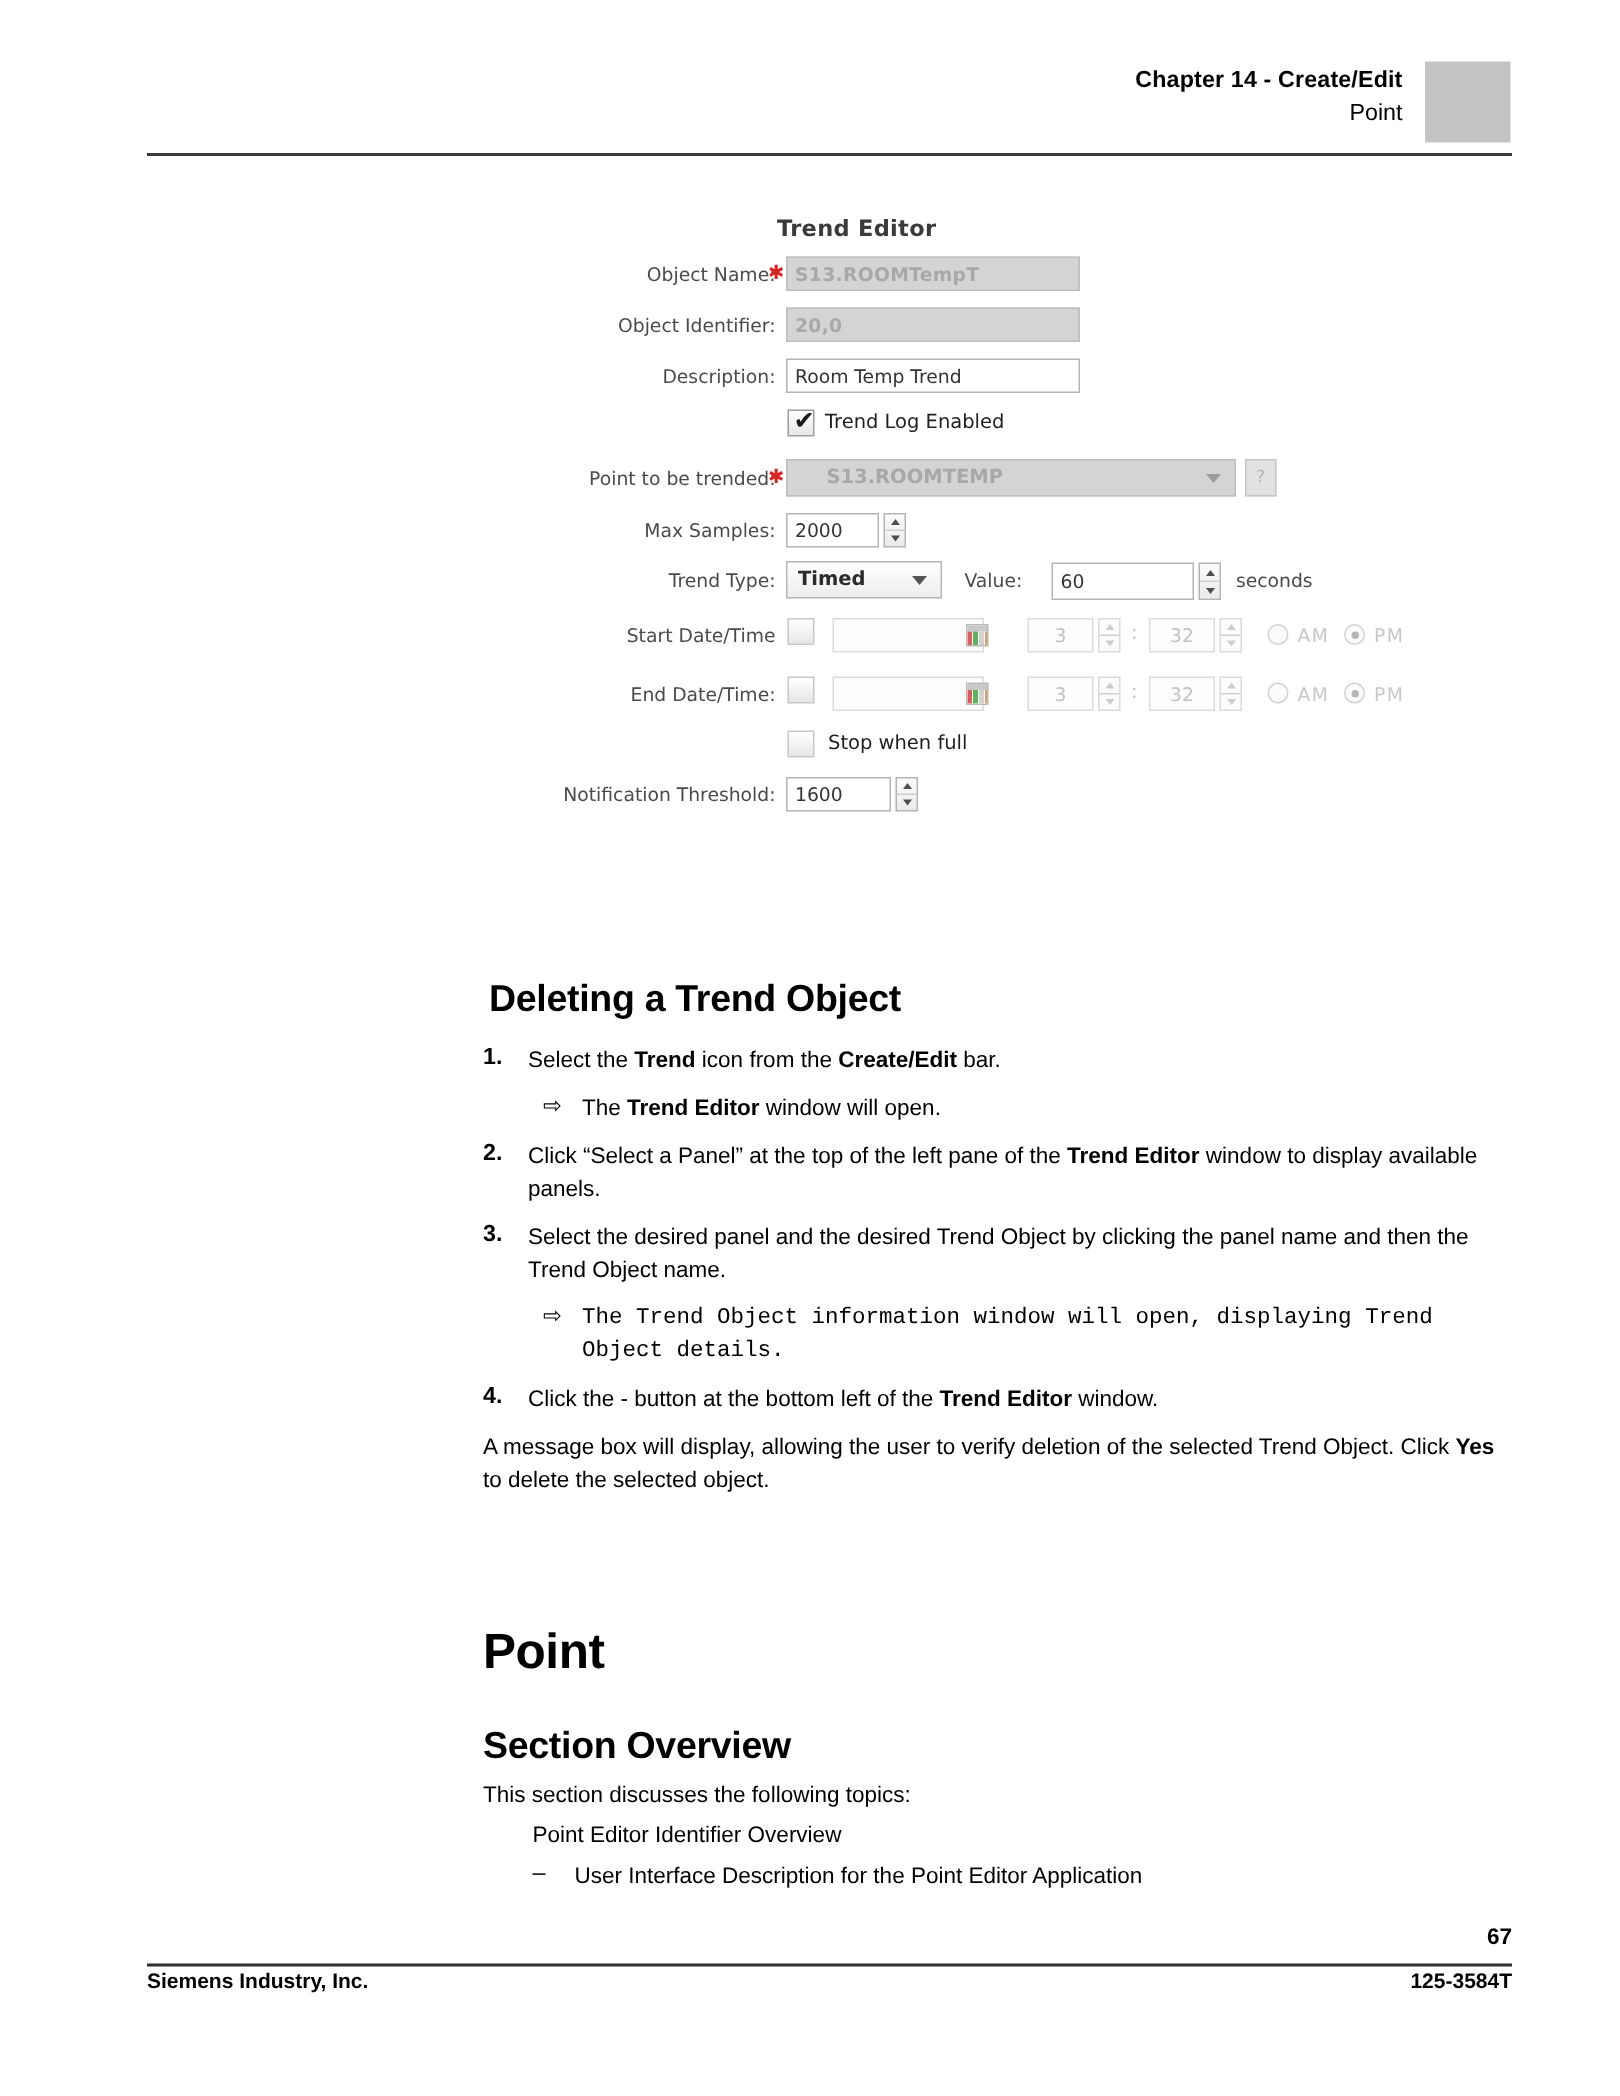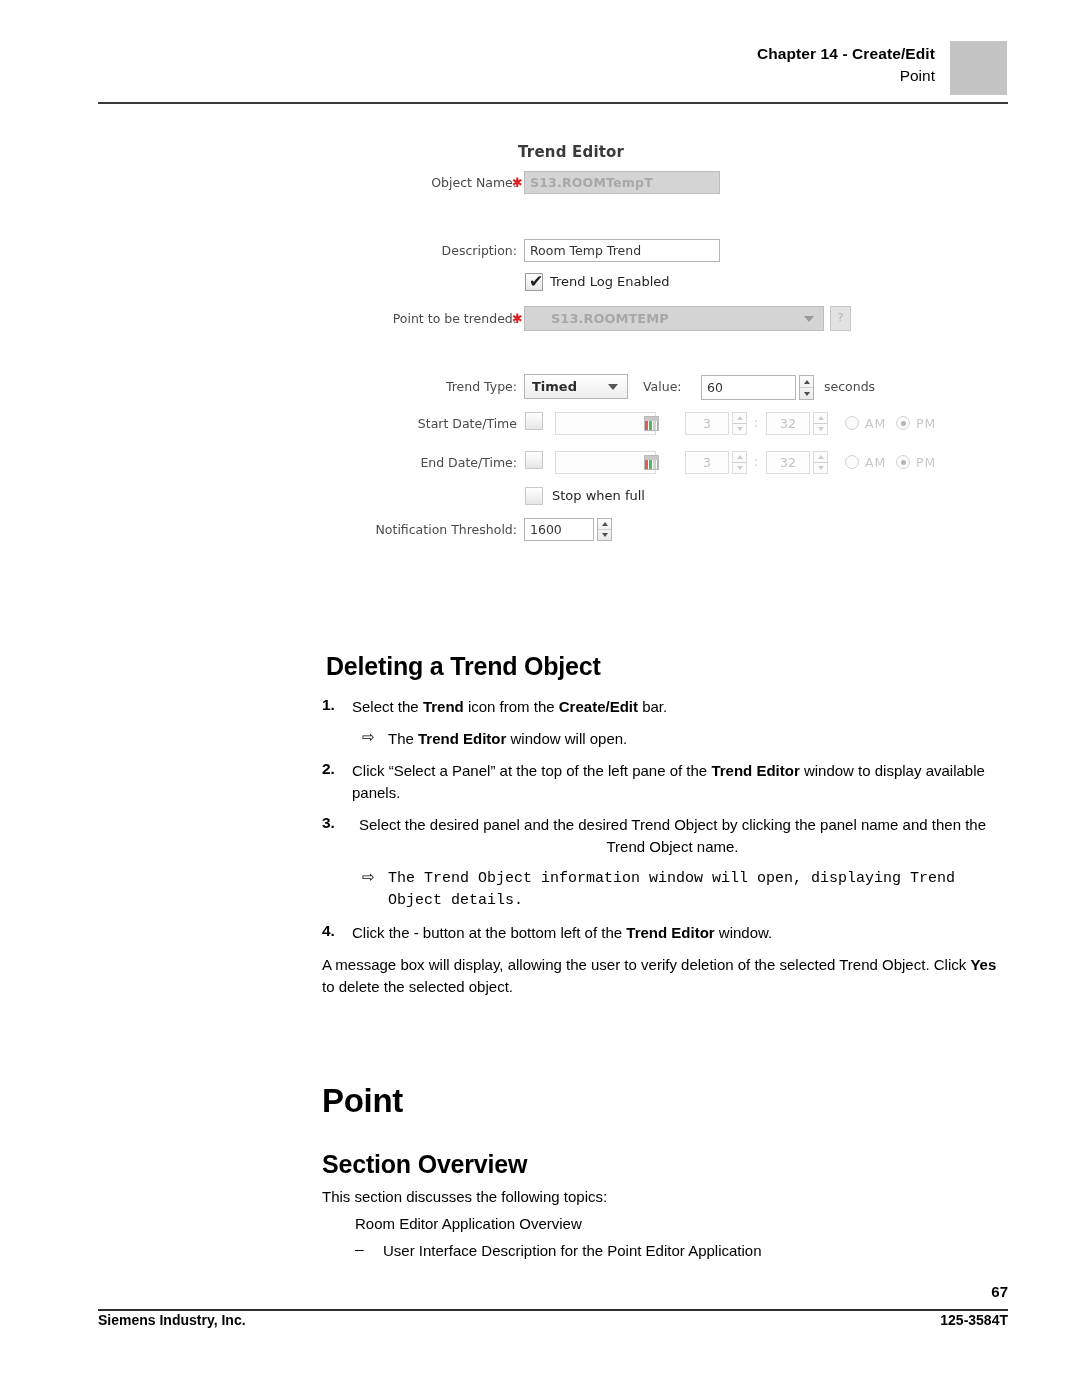--- a/index.html
+++ b/index.html
@@ -372,20 +372,24 @@
 <div class="form-figure">
 
   <div class="fig-title">Trend Editor</div>
 
   <div class="frow" style="top:36px;">
     <div class="flabel">Object Name:</div>
     <div class="req-star">✱</div>
     <div class="fld disabled" style="left:184px; top:0px; width:196px;">S13.ROOMTempT</div>
   </div>
 
+  <div class="frow" style="top:70px;">
+    <div class="flabel">Object Identifier:</div>
+    <div class="fld disabled" style="left:184px; top:0px; width:196px;">20,0</div>
+  </div>
 
   <div class="frow" style="top:104px;">
     <div class="flabel">Description:</div>
     <div class="fld" style="left:184px; top:0px; width:196px;">Room Temp Trend</div>
   </div>
 
   <div class="frow" style="top:138px;">
     <div class="cbx" style="left:185px; top:0px;">
       <span class="tick">✔</span>
     </div>
@@ -395,20 +399,32 @@
   <div class="frow" style="top:172px;">
     <div class="flabel">Point to be trended:</div>
     <div class="req-star">✱</div>
     <div class="ddn flat" style="left:184px; top:-1px; width:300px;">
       <span>S13.ROOMTEMP</span>
       <span class="caret"></span>
     </div>
     <div class="helpbtn" style="left:490px; top:-1px;">?</div>
   </div>
 
+  <div class="frow" style="top:207px;">
+    <div class="flabel">Max Samples:</div>
+    <div class="fld" style="left:184px; top:0px; width:62px;">2000</div>
+    <div class="spin" style="left:249px; top:0px;">
+      <div class="half">
+          <span class="arw up"></span>
+        </div>
+      <div class="half">
+          <span class="arw dn"></span>
+        </div>
+    </div>
+  </div>
 
   <div class="frow" style="top:240px;">
     <div class="flabel">Trend Type:</div>
     <div class="ddn" style="left:184px; top:-1px; width:104px;">
       <span>Timed</span>
       <span class="caret"></span>
     </div>
     <div class="sublabel" style="left:303px; top:4px;">Value:</div>
     <div class="fld" style="left:361px; top:0px; width:95px; height:25px; line-height:20px;">60</div>
     <div class="spin" style="left:459px; top:0px; height:25px;">
@@ -517,37 +533,37 @@
 <div class="num" style="left:322px; top:696px;">1.</div>
 <div class="body-text" style="left:352px; top:696px; width:655px;">Select the <b>Trend</b> icon from the <b>Create/Edit</b> bar.</div>
 
 <div class="arrowglyph" style="left:362px; top:728px;">⇨</div>
 <div class="body-text" style="left:388px; top:728px; width:620px;">The <b>Trend Editor</b> window will open.</div>
 
 <div class="num" style="left:322px; top:760px;">2.</div>
 <div class="body-text" style="left:352px; top:760px; width:660px;">Click “Select a Panel” at the top of the left pane of the <b>Trend Editor</b> window to display available panels.</div>
 
 <div class="num" style="left:322px; top:814px;">3.</div>
-<div class="body-text" style="left:340px; top:814px; width:665px;text-align:center;">Select the desired panel and the desired Trend Object by clicking the panel name and then the Trend Object name.</div>
+<div class="body-text" style="left:352px; top:814px; width:665px;">Select the desired panel and the desired Trend Object by clicking the panel name and then the Trend Object name.</div>
 
 <div class="arrowglyph" style="left:362px; top:868px;">⇨</div>
 <div class="body-text" style="left:388px; top:868px; width:622px;font-family:Liberation Mono, monospace;">The Trend Object information window will open, displaying Trend Object details.</div>
 
 <div class="num" style="left:322px; top:922px;">4.</div>
 <div class="body-text" style="left:352px; top:922px; width:660px;">Click the - button at the bottom left of the <b>Trend Editor</b> window.</div>
 
 <div class="body-text" style="left:322px; top:954px; width:690px;">A message box will display, allowing the user to verify deletion of the selected Trend Object. Click <b>Yes</b> to delete the selected object.</div>
 
 <h1 class="h1" style="left:322px; top:1082px; margin:0;">Point</h1>
 
 <h2 class="h2" style="left:322px; top:1150px; margin:0;">Section Overview</h2>
 
 <div class="body-text" style="left:322px; top:1186px; width:690px;">This section discusses the following topics:</div>
 
-<div class="body-text" style="left:355px; top:1213px; width:660px;">Room Editor Application Overview</div>
+<div class="body-text" style="left:355px; top:1213px; width:660px;">Point Editor Identifier Overview</div>
 
 <div class="dash" style="left:355px; top:1240px;">–</div>
 <div class="body-text" style="left:383px; top:1240px; width:630px;">User Interface Description for the Point Editor Application</div>
 
 <div class="footer-pageno">67</div>
 <div class="footer-rule"></div>
 <div class="footer-left">Siemens Industry, Inc.</div>
 <div class="footer-right">125-3584T</div>
 
 </body></html>

